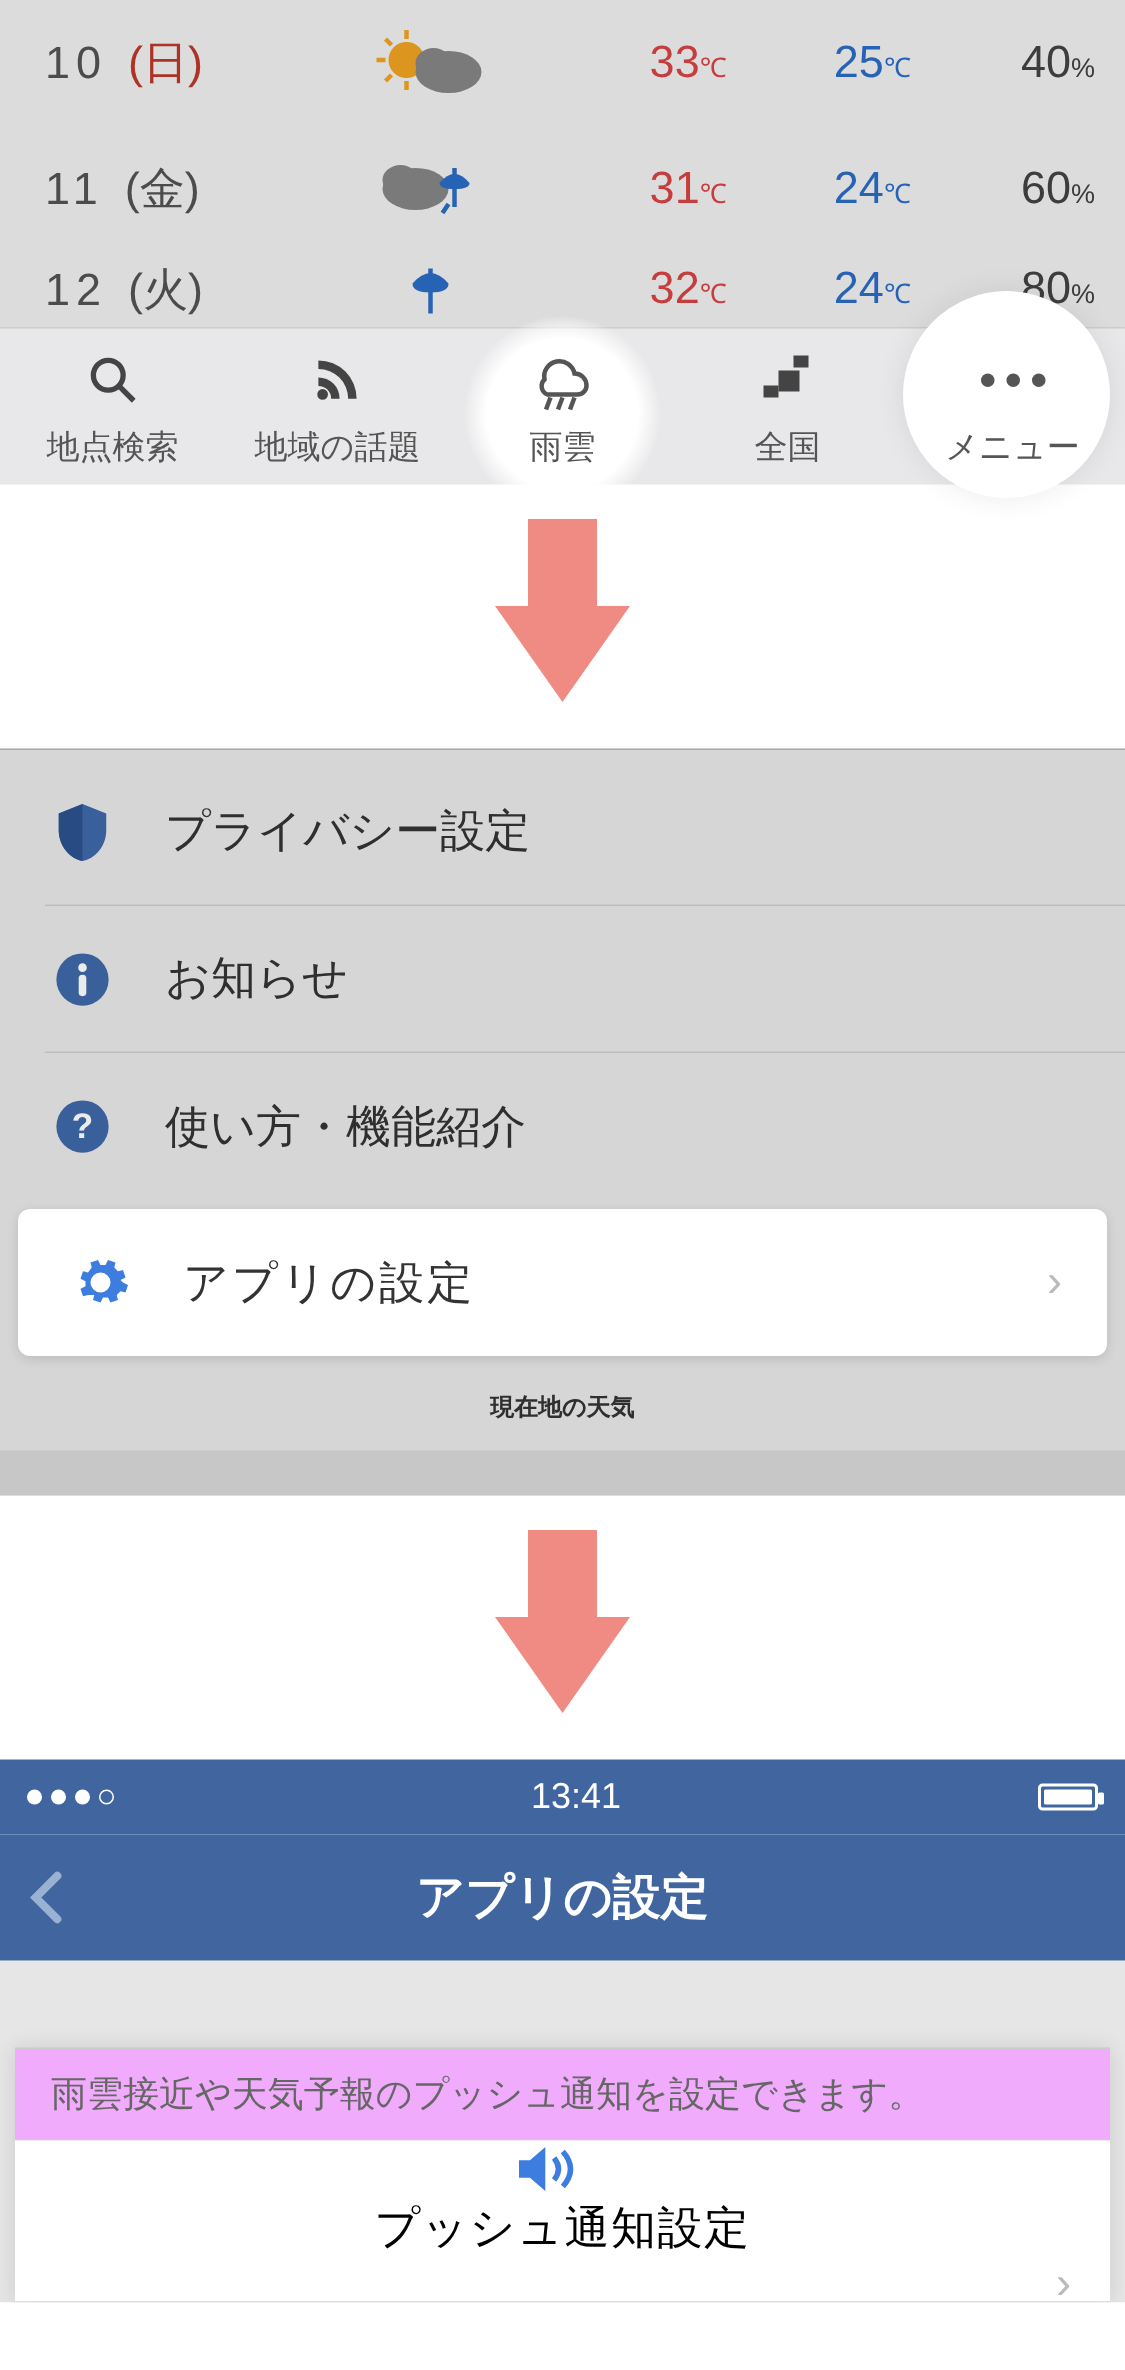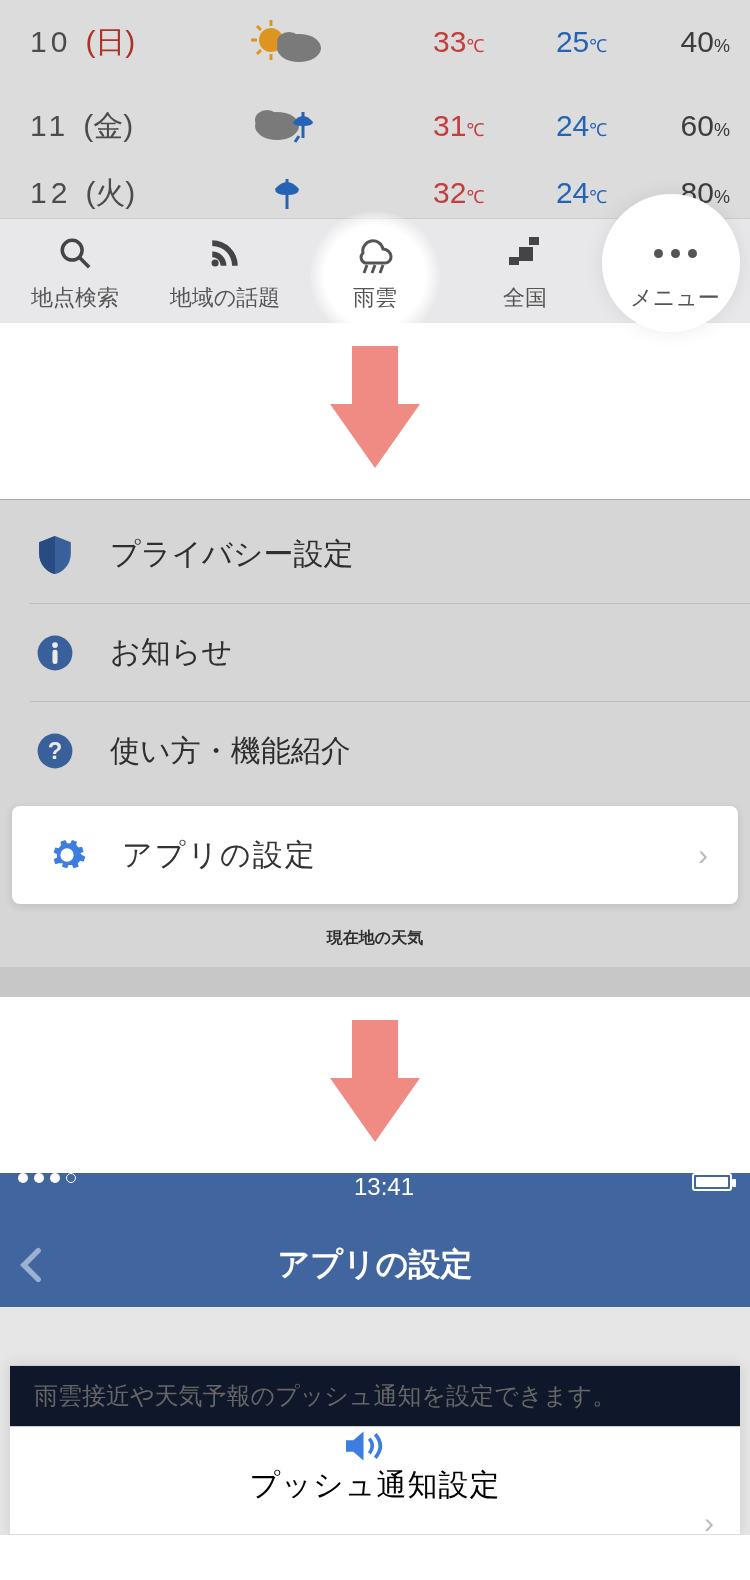--- a/index.html
+++ b/index.html
@@ -109,41 +109,41 @@
       padding-left:30px;
     }
     .menu-item.highlight .icon{margin-left:0;}
     .chev { margin-left:auto; color:#bbb; font-size:30px;}
     .section-label { padding:18px 30px; font-size:16px; font-weight:600; color:#333;}
     .panel2-bottom{height:30px;background:#d8d8d8;}
     
     
     .statusbar {
       height:50px; background:#41669f; color:#fff;
-      display:flex; justify-content:space-between;
+      display:flex; align-items:center; justify-content:space-between;
       padding:0 18px; font-size:24px;
     }
     .sig-dots{display:flex;gap:6px;}
     .sig-dots span{width:10px;height:10px;border-radius:50%;background:#fff;}
     .sig-dots span.off{background:transparent;border:1.5px solid #fff;}
     .battery{width:40px;height:18px;border:2px solid #fff;border-radius:3px;position:relative;}
     .battery::after{content:"";position:absolute;right:-6px;top:4px;width:4px;height:8px;background:#fff;border-radius:1px;}
     .battery-fill{position:absolute;inset:2px;background:#fff;border-radius:1px;}
     
     .navbar {
       height:84px;background:#41669f;color:#fff;
       display:flex;align-items:center;justify-content:center;
       font-size:32px;font-weight:600;position:relative;
     }
     .navbar .back{position:absolute;left:20px;font-size:40px;color:#94a9c9;}
     
     .panel3-body{background:#e6e6e6;}
     .panel3-gap{height:52px;}
     .note-bar{
-      background:#0f172a;padding:14px 24px;font-size:24px;color:#666;
+      background:#f0abfc;padding:14px 24px;font-size:24px;color:#666;
       border-top:1px solid #ccc;border-bottom:1px solid #ccc;
     }
     .setting-row{
       height:108px;background:#fff;display:flex;align-items:center;
       padding:0 26px;font-size:30px;border-bottom:1px solid #ddd;flex-direction:column;
     }
     .setting-row .icon{width:56px;margin-right:20px;display:flex;align-items:center;justify-content:center;}
     
     .panel3-highlight{
       margin:6px 10px 0; box-shadow:0 0 14px rgba(0,0,0,0.12);

